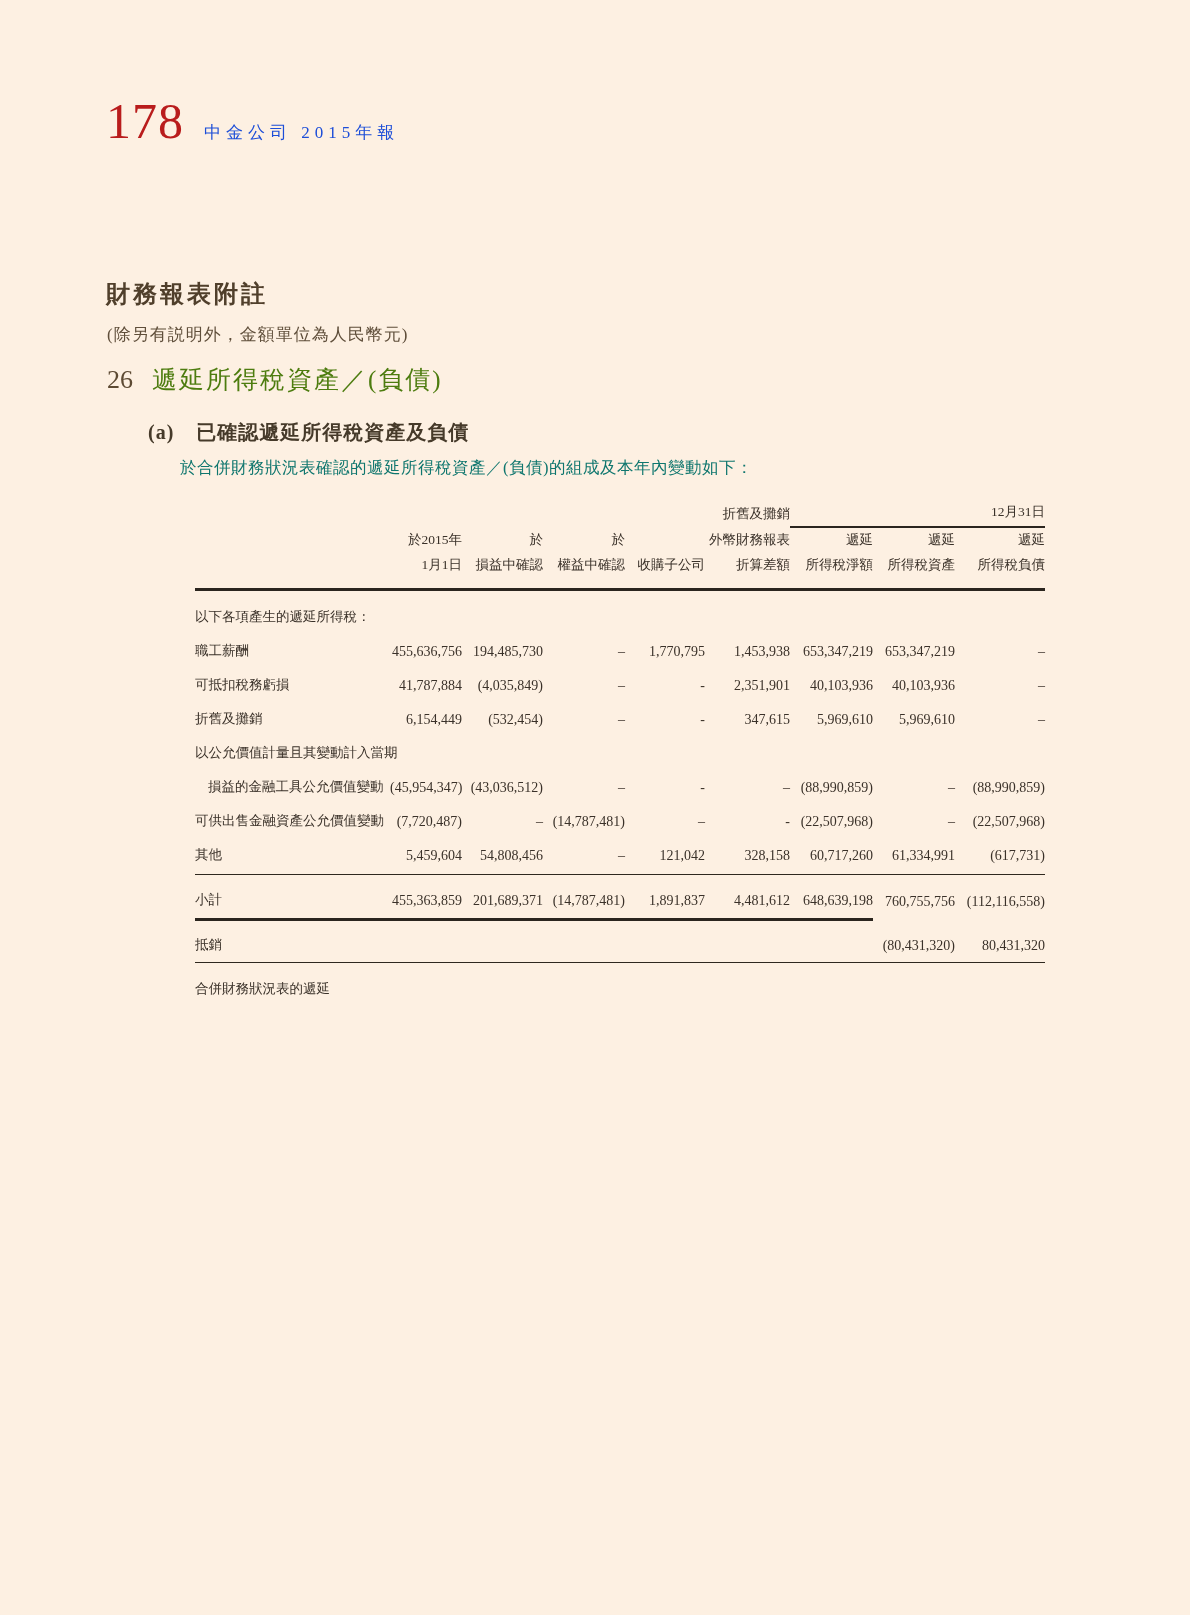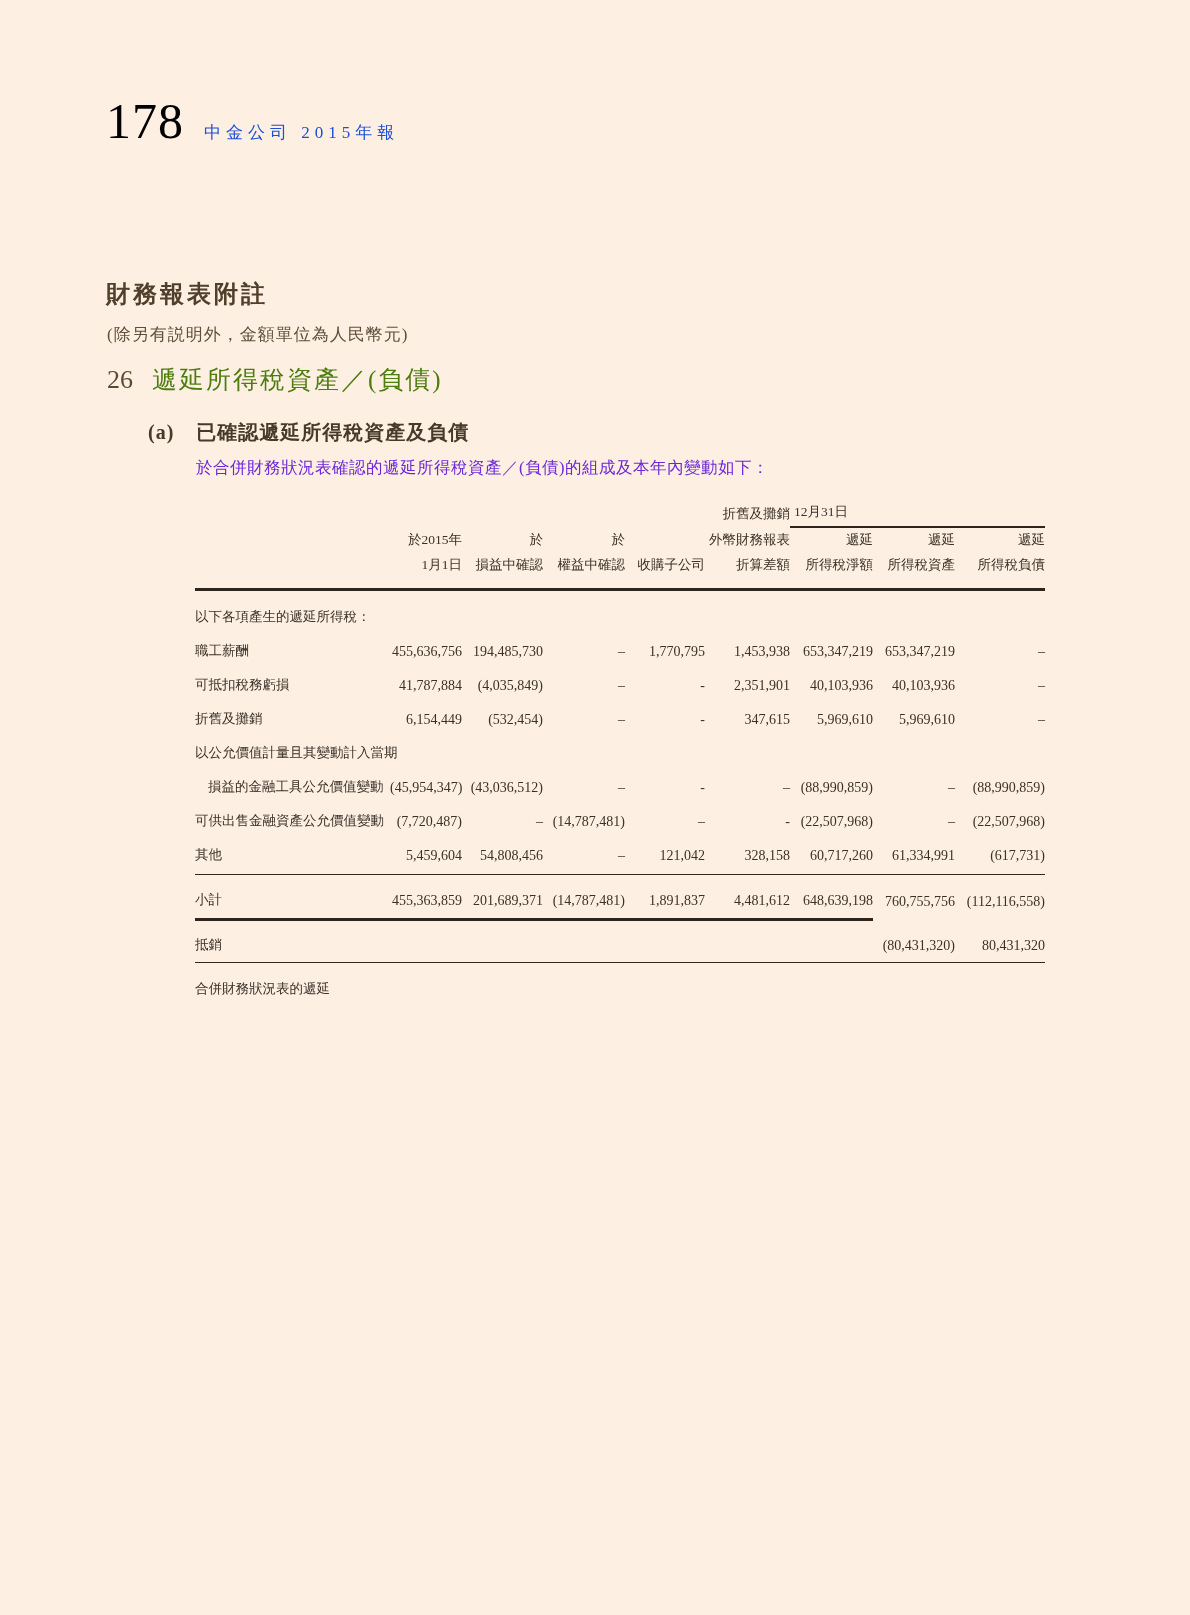--- a/index.html
+++ b/index.html
@@ -5,46 +5,46 @@
   html,body { margin:0; padding:0; }
   body {
     width:1190px; height:1615px;
     background:#fdf0e2;
     font-family:"Liberation Serif","DejaVu Serif",serif;
     color:#3a3129;
   }
   .page { position:relative; width:1190px; height:1615px; overflow:hidden; }
 
   .page-header { position:absolute; left:106px; top:92px; display:flex; align-items:baseline; }
-  .page-no { font-size:50px; font-weight:400; color:#000000; letter-spacing:1px; }
+  .page-no { font-size:50px; font-weight:400; color:#b91c1c; letter-spacing:1px; }
   .company-line { font-size:17px; color:#1d4ed8; letter-spacing:5px; margin-left:20px; }
 
   .doc-title { position:absolute; left:106px; top:278px; margin:0;
     font-size:24px; font-weight:700; color:#503f2b; letter-spacing:3px; }
   .doc-subtitle { position:absolute; left:107px; top:323px; margin:0;
     font-size:17px; color:#5f4e3a; letter-spacing:1px; }
 
   .section-heading { position:absolute; left:107px; top:363px; margin:0; font-weight:400; }
   .section-no { font-size:26px; color:#5d4a33; }
   .section-title { font-size:25px; color:#4d7c0f; letter-spacing:2px; margin-left:13px; }
 
   .subsection-heading { position:absolute; left:148px; top:419px; margin:0;
     font-size:20px; font-weight:700; color:#463a2a; letter-spacing:1px; }
   .subsection-letter { margin-right:16px; }
 
-  .intro { position:absolute; left:196px; top:457px; margin:0;
-    font-size:16.5px; color:#6d28d9; letter-spacing:0.5px; }
+  .intro { position:absolute; left:180px; top:457px; margin:0;
+    font-size:16.5px; color:#0f766e; letter-spacing:0.5px; }
 
   .table-wrap { position:absolute; left:195px; top:500px; width:850px; }
   table { width:850px; border-collapse:collapse; table-layout:fixed;
     font-size:13.5px; color:#3a3129; }
   td { white-space:nowrap; vertical-align:bottom; }
 
   thead td { padding:2px 0 2px 4px; text-align:right; line-height:1.55; }
-  thead td.dec31 { text-align:left; border-bottom:2px solid #2b251e; padding-bottom:3px; }
+  thead td.dec31 { text-align:right; border-bottom:2px solid #2b251e; padding-bottom:3px; }
   thead tr.hdr-bottom td { border-bottom:3px solid #2b251e; padding-bottom:12px; }
 
   tbody td { padding:8px 0 8px 4px; text-align:right; font-size:14px; }
   tbody td:first-child { text-align:left; padding-left:0; font-size:13.5px; }
   tr.first-body td { padding-top:17px; }
   tr.indent td:first-child { padding-left:13px; }
   tr.rule-below td { border-bottom:1.5px solid #2f281f; padding-bottom:10px; }
   tr.subtotal td { padding-top:16px; padding-bottom:9px; }
   tr.subtotal td.partline { border-bottom:3px solid #2b251e; }
   tr.offset td { padding-top:15px; padding-bottom:8px; border-bottom:1.5px solid #2f281f; }

